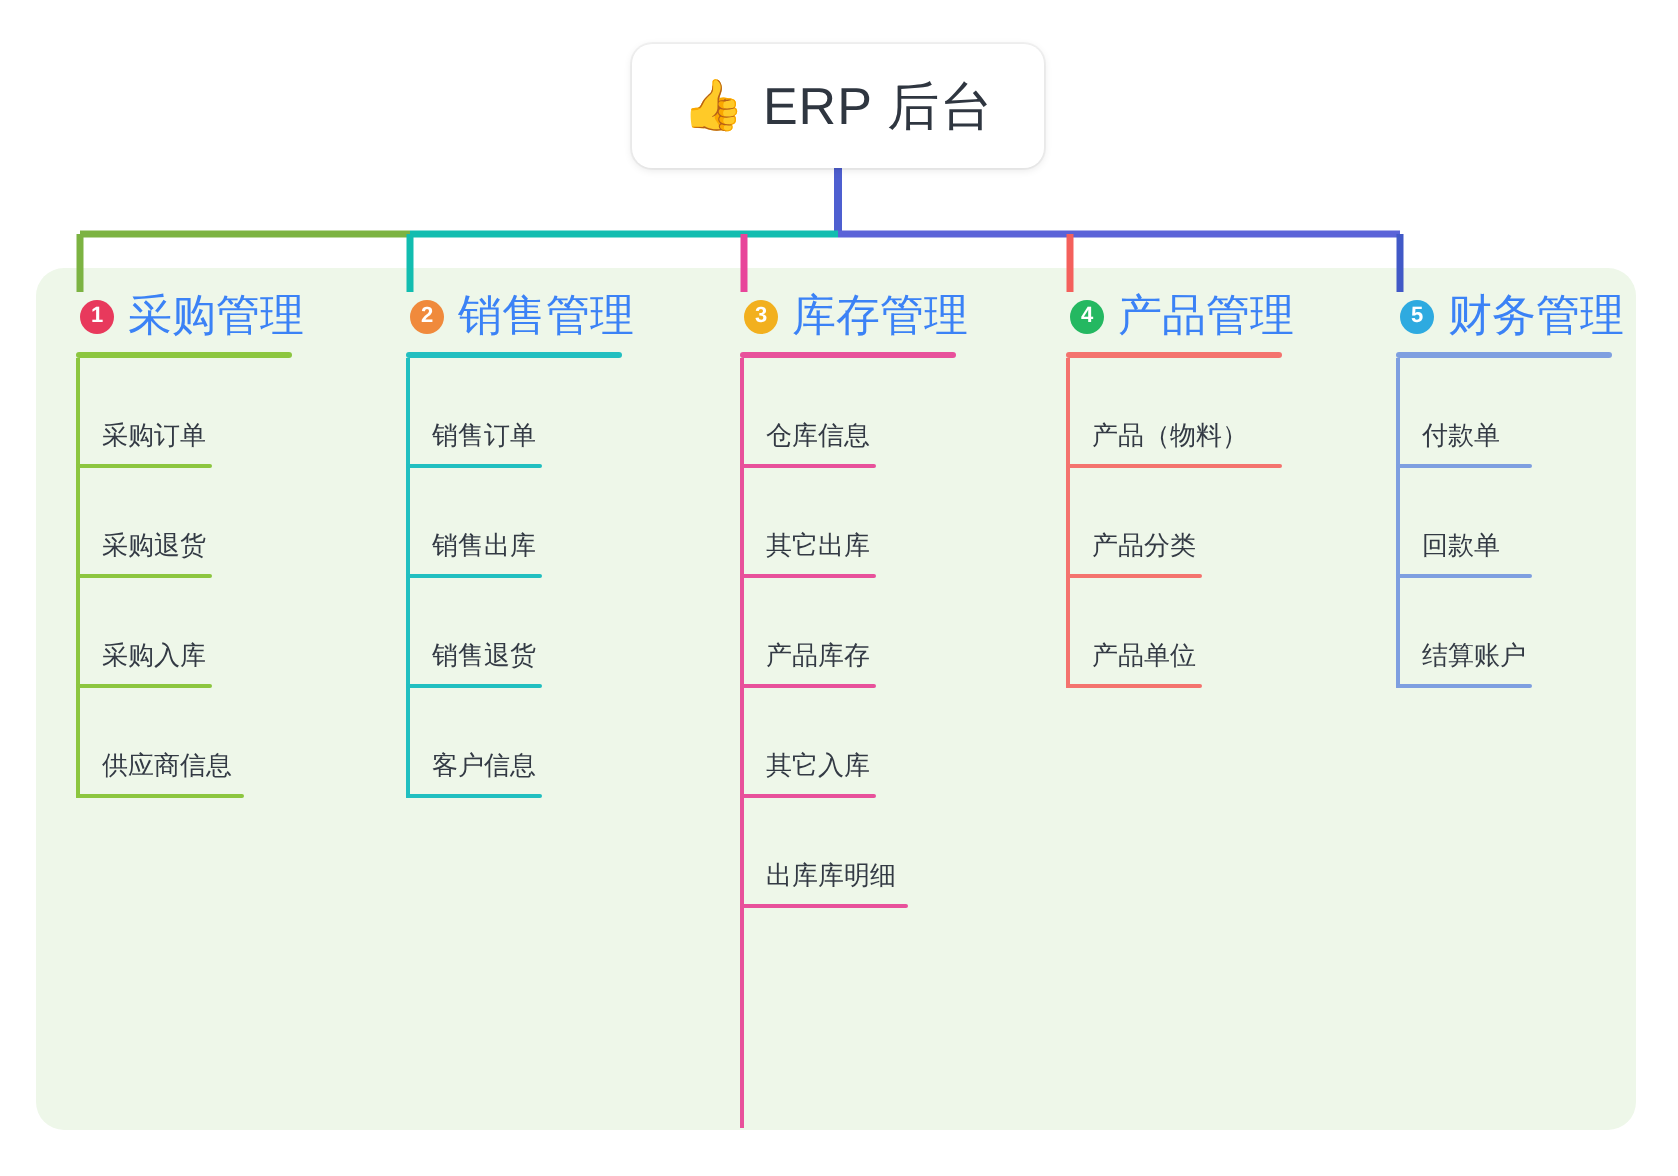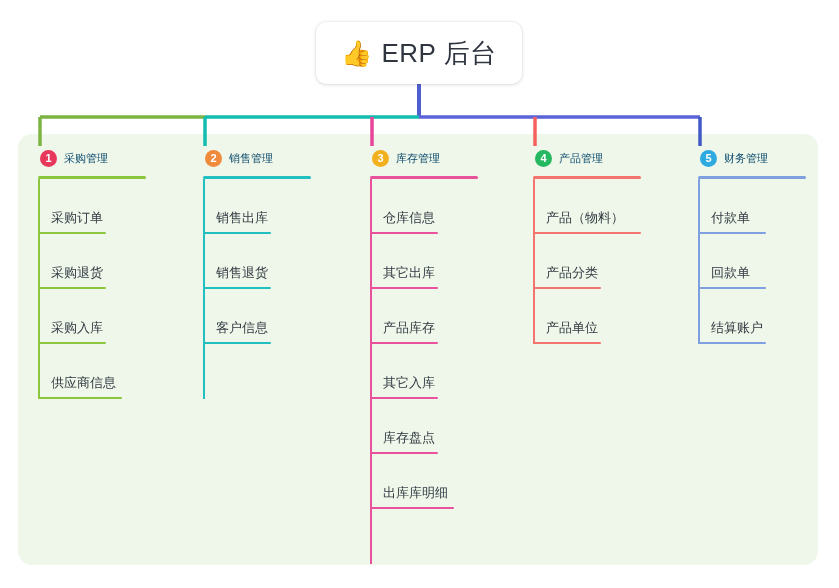--- a/index.html
+++ b/index.html
@@ -89,22 +89,22 @@
     height: 17px;
     border-radius: 50%;
     color: #ffffff;
     font-size: 11px;
     line-height: 17px;
     text-align: center;
     font-weight: 600;
     flex: 0 0 auto;
   }
   .col-title {
-    font-size: 11px;
-    color: #0c4a6e;
+    font-size: 22px;
+    color: #3b82f6;
   }
   .head-rule {
     height: 3px;
     border-radius: 2px;
     margin-top: 6px;
   }
 
   .items {
     position: relative;
     margin-top: 0;
@@ -190,20 +190,24 @@
       </div>
       <div class="column" style="left: 203px;">
         <div class="col-head">
           <span class="badge" style="background: rgb(240, 138, 60);">2</span>
           <span class="col-title">销售管理</span>
         </div>
         <div class="head-rule" style="width: 108px; background: rgb(33, 191, 192);"></div>
         <div class="items">
           <div class="spine" style="background: rgb(33, 191, 192); height: 220px;"></div>
           <div class="leaf">
+            <span class="leaf-label">销售订单</span>
+            <div class="leaf-rule" style="width: 68px; background: rgb(33, 191, 192);"></div>
+          </div>
+          <div class="leaf">
             <span class="leaf-label">销售出库</span>
             <div class="leaf-rule" style="width: 68px; background: rgb(33, 191, 192);"></div>
           </div>
           <div class="leaf">
             <span class="leaf-label">销售退货</span>
             <div class="leaf-rule" style="width: 68px; background: rgb(33, 191, 192);"></div>
           </div>
           <div class="leaf">
             <span class="leaf-label">客户信息</span>
             <div class="leaf-rule" style="width: 68px; background: rgb(33, 191, 192);"></div>
@@ -228,24 +232,20 @@
           </div>
           <div class="leaf">
             <span class="leaf-label">产品库存</span>
             <div class="leaf-rule" style="width: 68px; background: rgb(232, 81, 155);"></div>
           </div>
           <div class="leaf">
             <span class="leaf-label">其它入库</span>
             <div class="leaf-rule" style="width: 68px; background: rgb(232, 81, 155);"></div>
           </div>
           <div class="leaf">
-            <span class="leaf-label">库存盘点</span>
-            <div class="leaf-rule" style="width: 68px; background: rgb(232, 81, 155);"></div>
-          </div>
-          <div class="leaf">
             <span class="leaf-label">出库库明细</span>
             <div class="leaf-rule" style="width: 84px; background: rgb(232, 81, 155);"></div>
           </div>
         </div>
       </div>
       <div class="column" style="left: 533px;">
         <div class="col-head">
           <span class="badge" style="background: rgb(36, 184, 97);">4</span>
           <span class="col-title">产品管理</span>
         </div>

